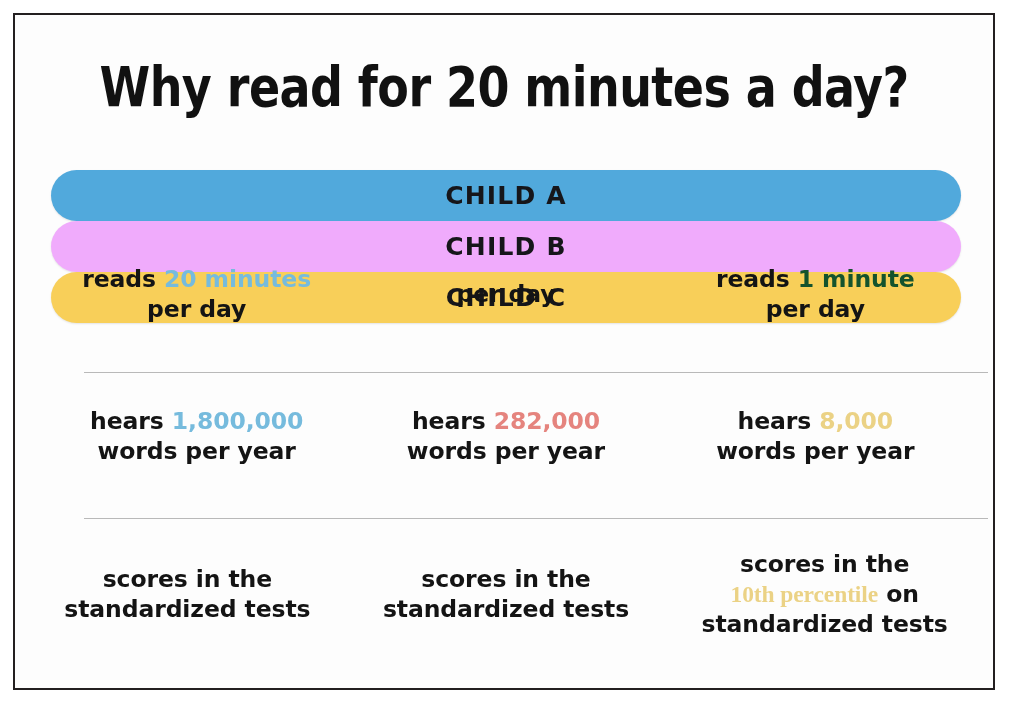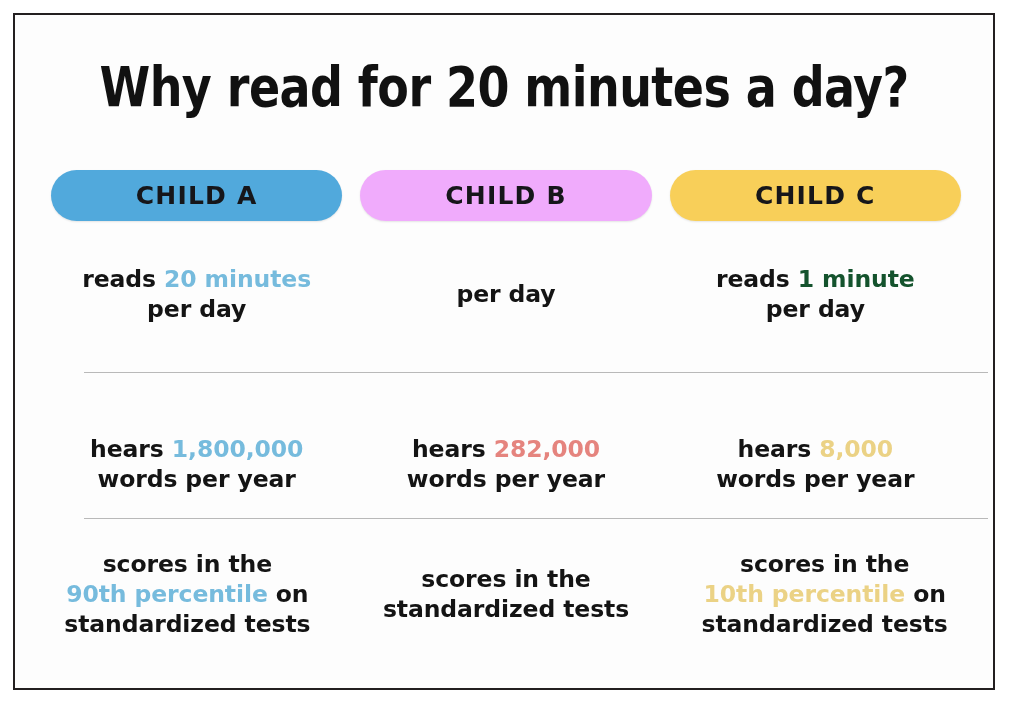--- a/index.html
+++ b/index.html
@@ -46,21 +46,21 @@
     white-space: nowrap;
   }
 
   
   .columns {
     position: absolute;
     left: 27px;
     top: 155px;
     width: 928px;
     display: flex;
-    flex-direction: row;
+    flex-direction: column;
   }
   .col {
     flex: 1 1 0;
     min-width: 0;
   }
 
   
   .pill {
     height: 51px;
     margin: 0 9px;
@@ -142,48 +142,47 @@
         <span class="ln">per day</span>
       </div>
       <div class="col">
         <span class="ln"><span>reads</span> <span class="hl" style="color: #14532d;">1 minute</span></span>
         <span class="ln">per day</span>
       </div>
     </div>
 
     <div class="divider" style="top:202px;"></div>
 
-    <div class="factrow" style="top:236px;margin-top:28px;">
+    <div class="factrow" style="top:236px;">
       <div class="col">
         <span class="ln"><span>hears</span> <span class="hl" style="color: rgb(118, 187, 221);">1,800,000</span></span>
         <span class="ln">words per year</span>
       </div>
       <div class="col">
         <span class="ln"><span>hears</span> <span class="hl" style="color: rgb(229, 132, 126);">282,000</span></span>
         <span class="ln">words per year</span>
       </div>
       <div class="col">
         <span class="ln"><span>hears</span> <span class="hl" style="color: rgb(235, 210, 133);">8,000</span></span>
         <span class="ln">words per year</span>
       </div>
     </div>
 
     <div class="divider" style="top:348px;"></div>
 
     <div class="factrow" style="top:379px;gap:28px;">
       <div class="col">
         <span class="ln">scores in the</span>
-        <span class="ln"><span class="hl" style="color: rgb(118, 187, 221);">90th percentile</span><span> on</span></span>
         <span class="ln">standardized tests</span>
       </div>
       <div class="col">
         <span class="ln">scores in the</span>
         <span class="ln">standardized tests</span>
       </div>
       <div class="col">
         <span class="ln">scores in the</span>
-        <span class="ln"><span class="hl" style="color: rgb(235, 210, 133);">10th percentile</span><span> on</span></span>
+        <span class="ln"><span class="hl" style="color: rgb(235, 210, 133); font-family: Liberation Serif, serif;">10th percentile</span><span> on</span></span>
         <span class="ln">standardized tests</span>
       </div>
     </div>
 
   </div>
 </div>
 
 </body></html>

